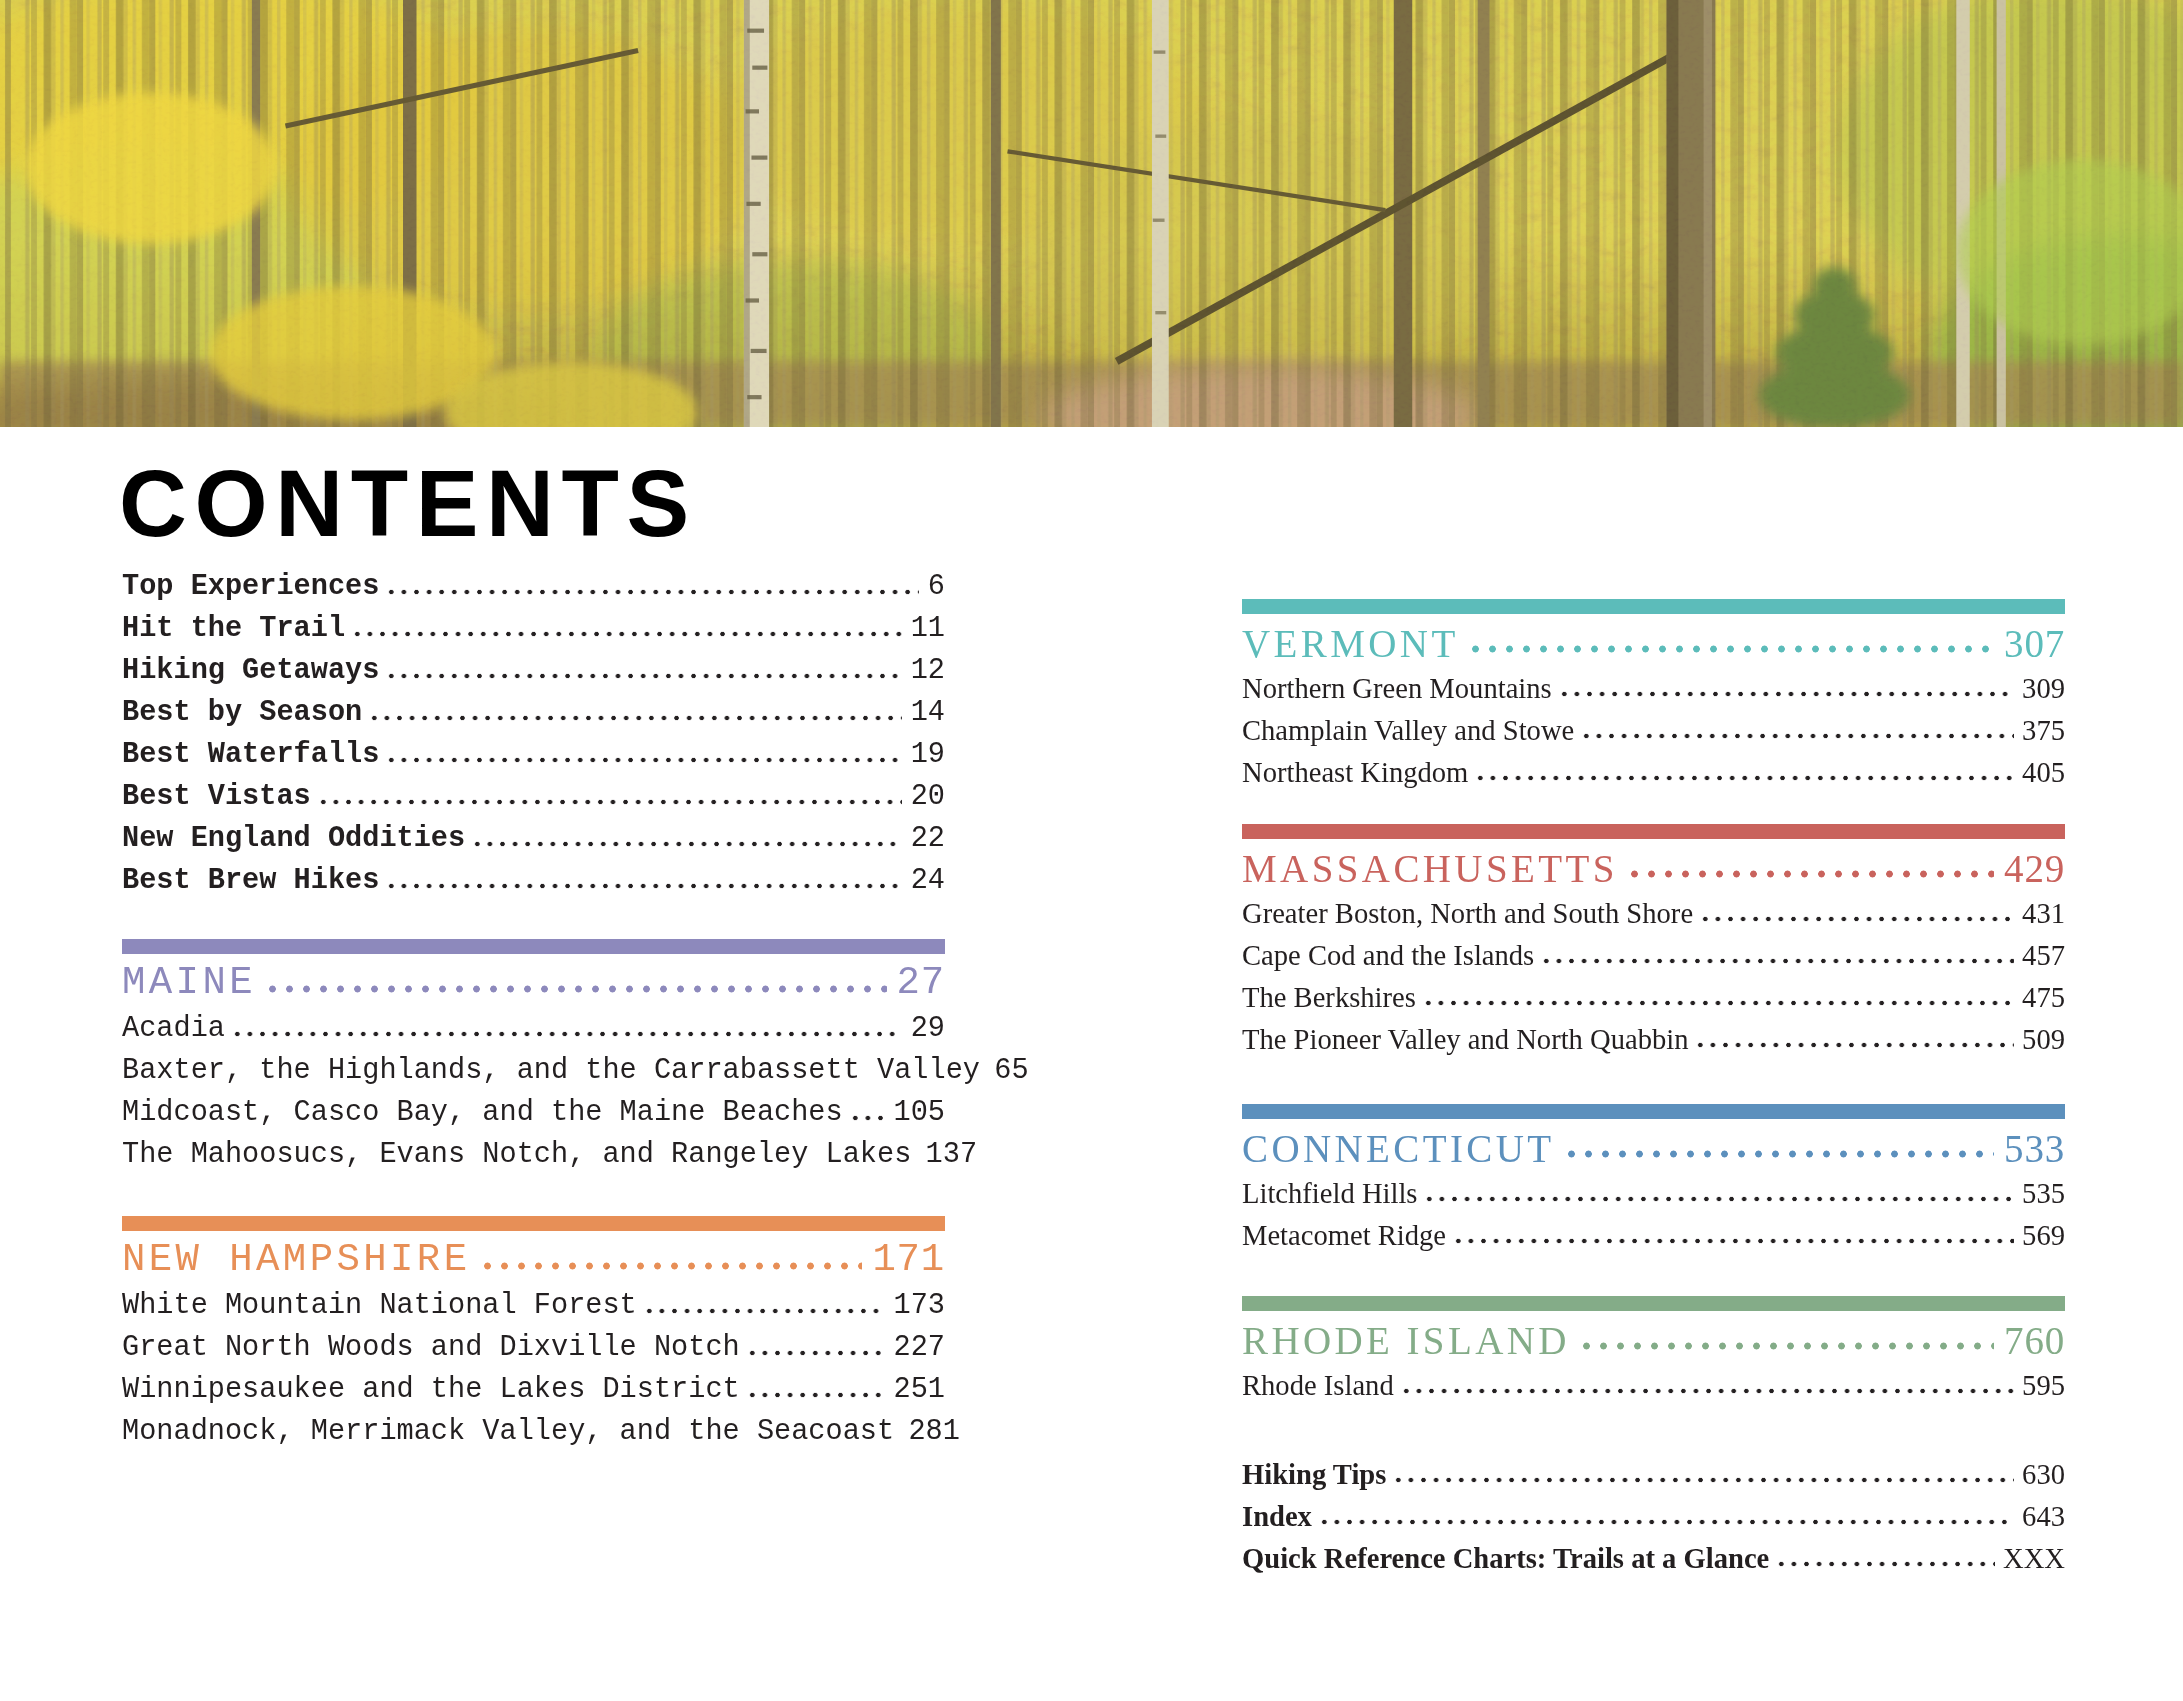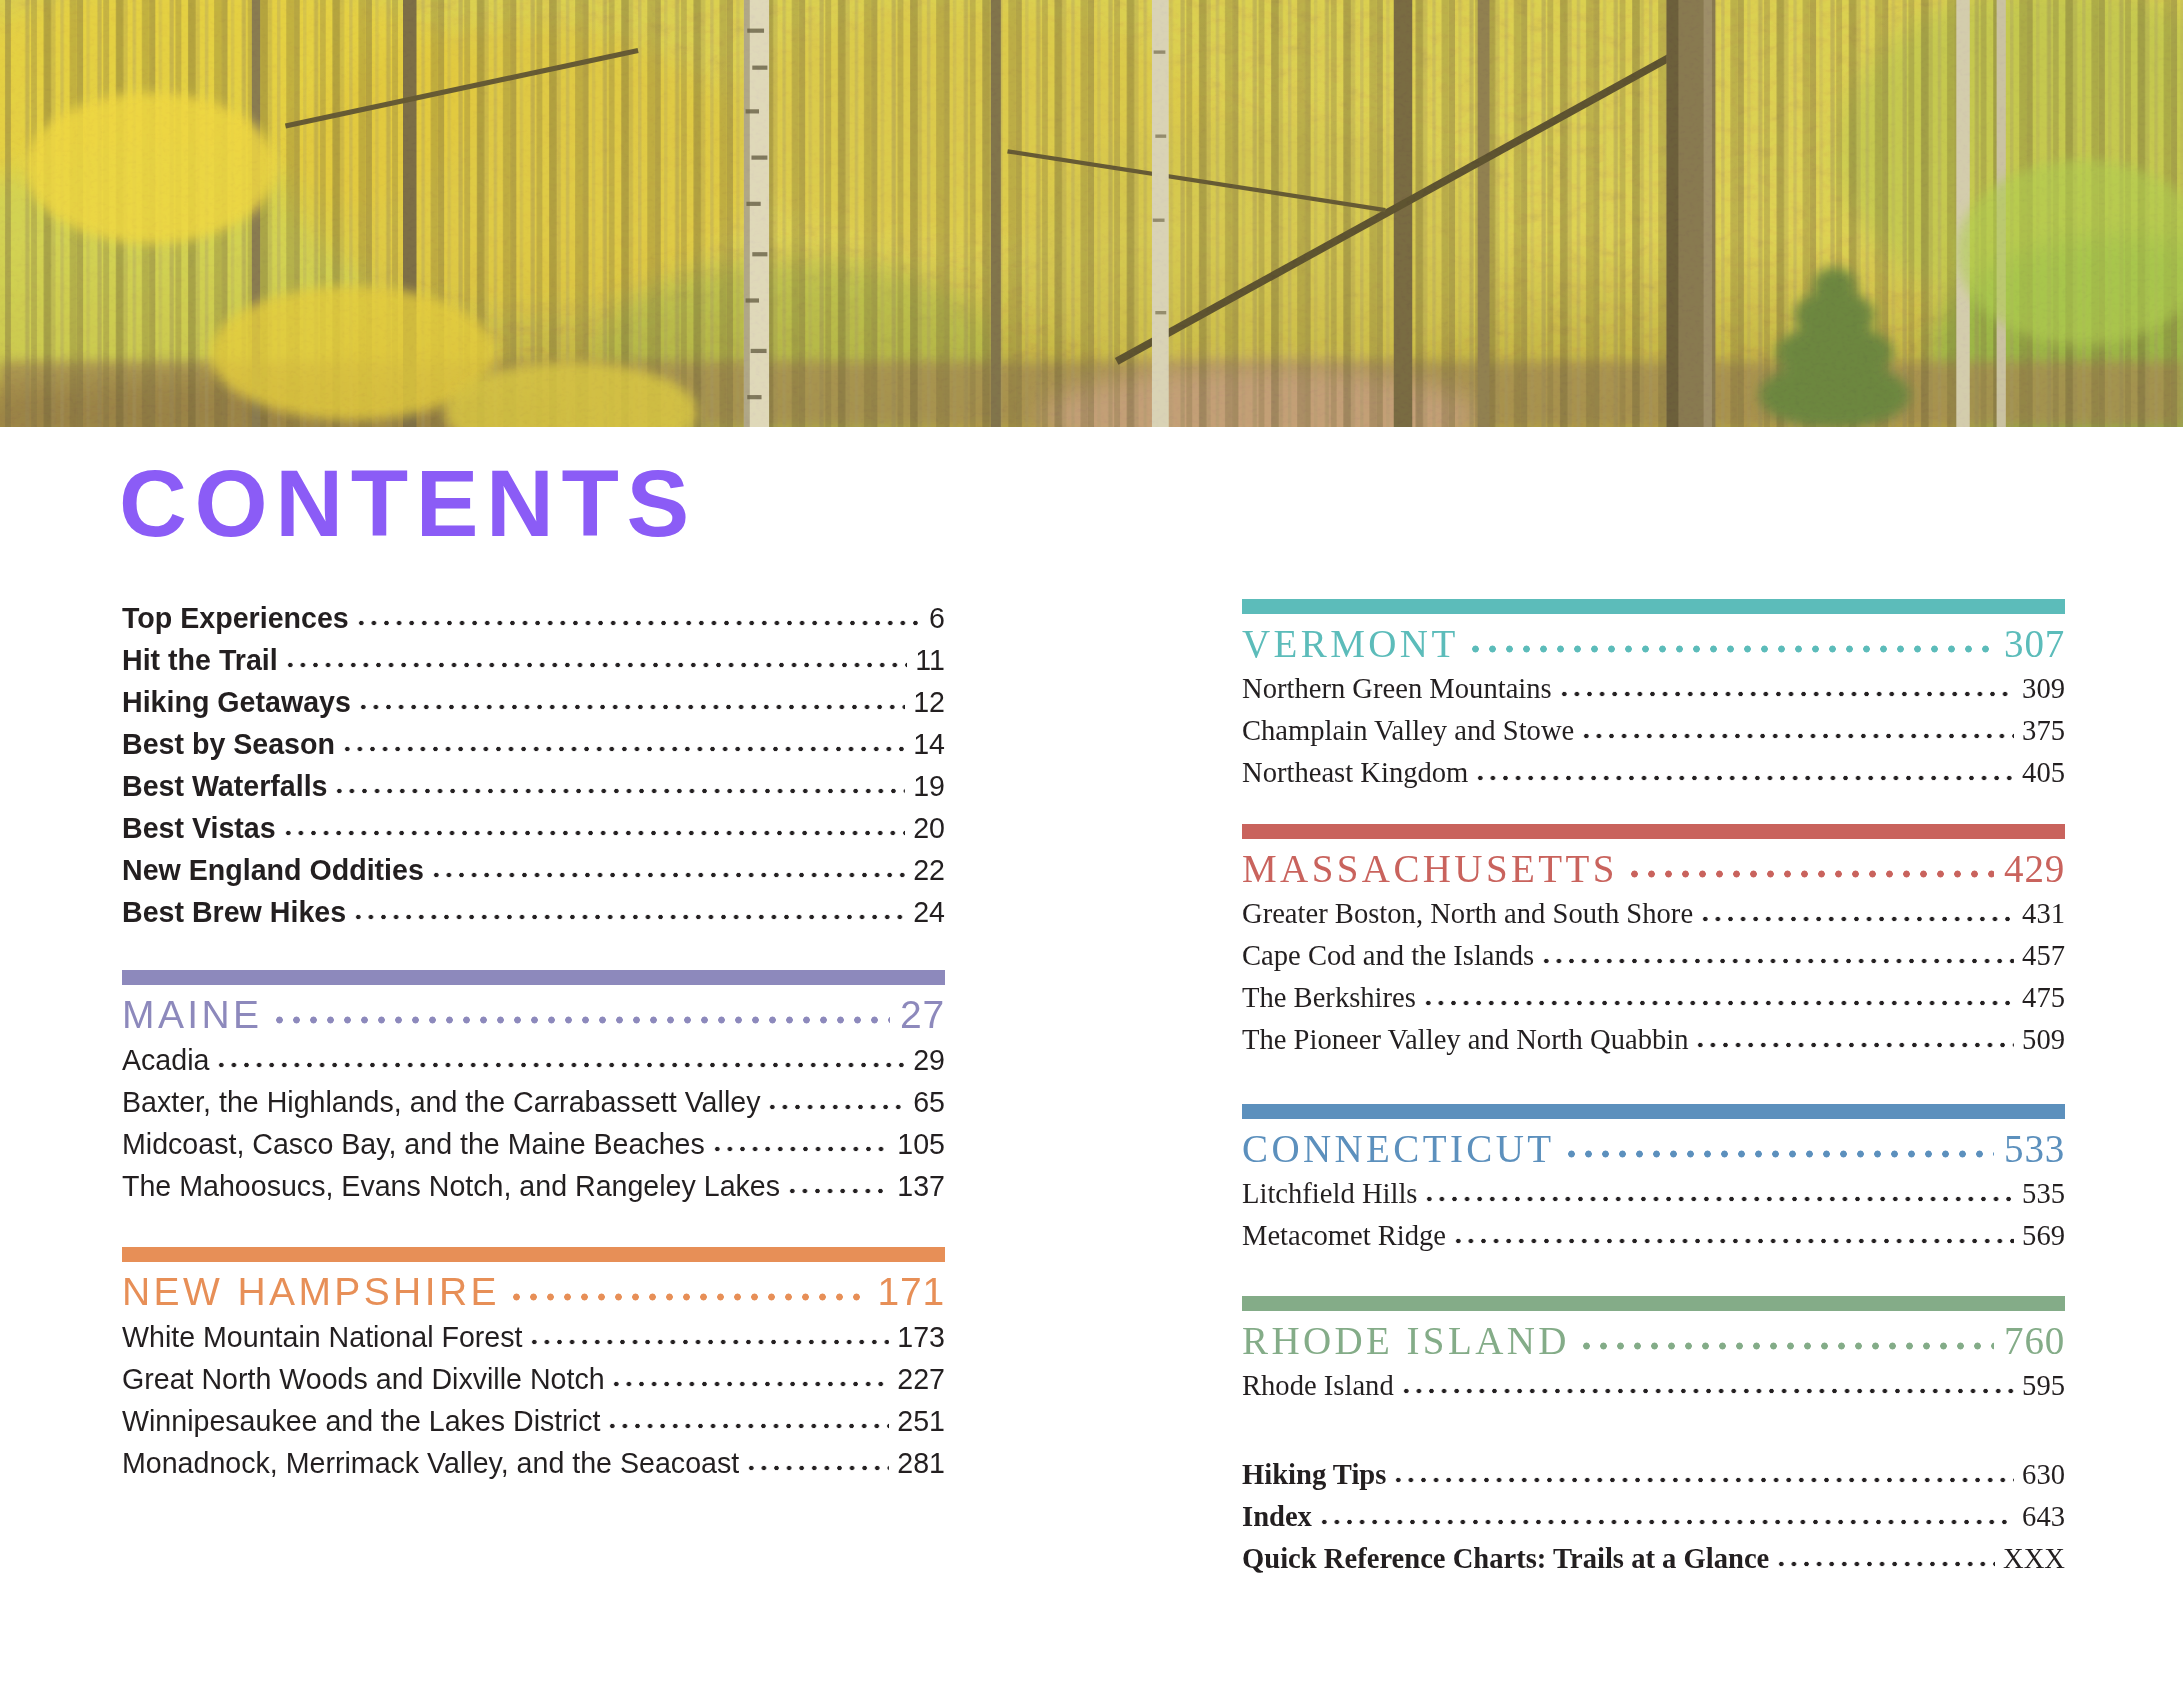--- a/index.html
+++ b/index.html
@@ -11,26 +11,26 @@
   .page{position:relative;width:2183px;height:1701px;background:#ffffff;}
 
   
   .photo{position:absolute;left:0;top:0;width:2183px;height:427px;overflow:hidden;}
   .photo svg{display:block;width:2183px;height:427px;}
 
   
   .title{
     position:absolute;left:119px;top:457px;margin:0;
     font-size:94px;font-weight:700;letter-spacing:7.6px;line-height:1.0;
-    color:#8b5cf6;
+    color:#000000;
   }
 
   
   .col{position:absolute;width:823px;}
-  .col-left{left:122px;top:595px;}
+  .col-left{left:122px;top:564px;font-family:Liberation Mono, monospace;}
   .col-right{left:1242px;top:599px;font-family:Liberation Serif, serif;}
 
   .toc-row{
     display:flex;align-items:flex-end;height:42px;box-sizing:border-box;
     padding-bottom:4.2px;font-size:28.6px;line-height:1;white-space:nowrap;
   }
   .front .toc-row,.back .toc-row{font-weight:700;}
   .front .toc-row .pg,.back .toc-row .pg{font-weight:400;}
   .lbl{white-space:nowrap;}
   .pg{white-space:nowrap;}

